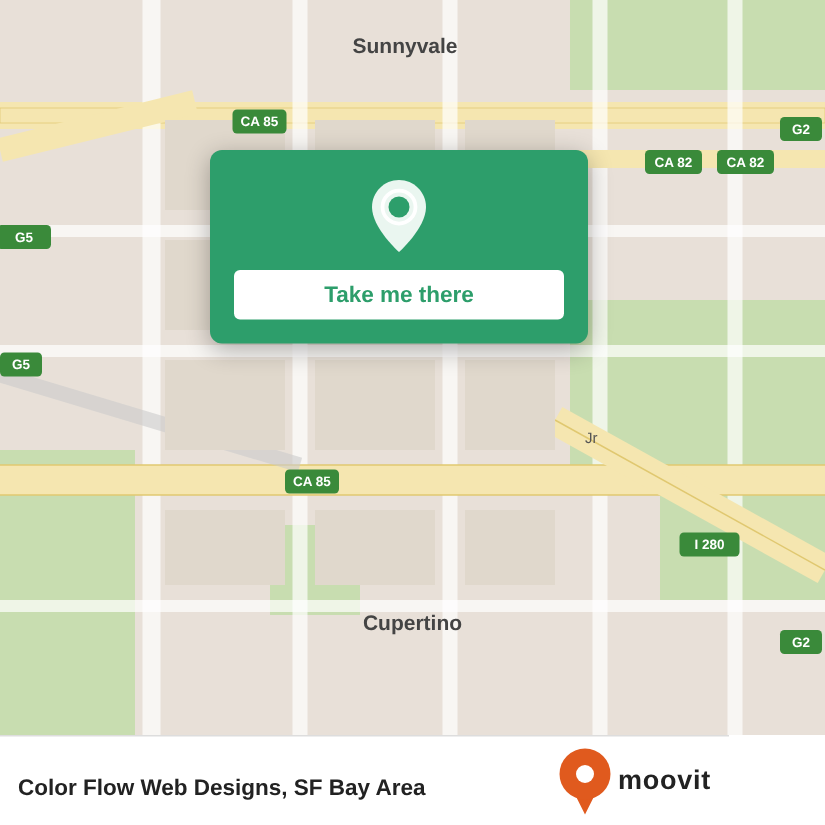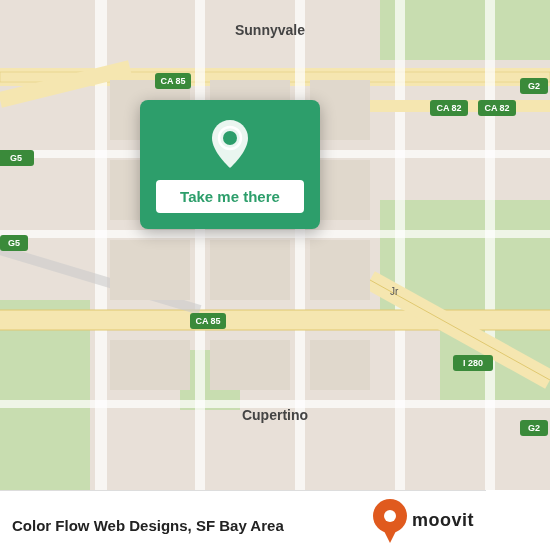--- a/index.html
+++ b/index.html
@@ -35,21 +35,21 @@
       top: 0; left: 0;
       width: 100%;
       height: 100%;
     }
 
     
     #popup-card {
       position: absolute;
       top: 100px;
       left: 140px;
-      width: 180px;
+      width: 252px;
       background: #2d9e6b;
       border-radius: 8px;
       display: flex;
       flex-direction: column;
       align-items: center;
       padding: 20px 16px 16px 16px;
       box-shadow: 0 4px 16px rgba(0,0,0,0.3);
     }
 
     #popup-card .location-icon {

